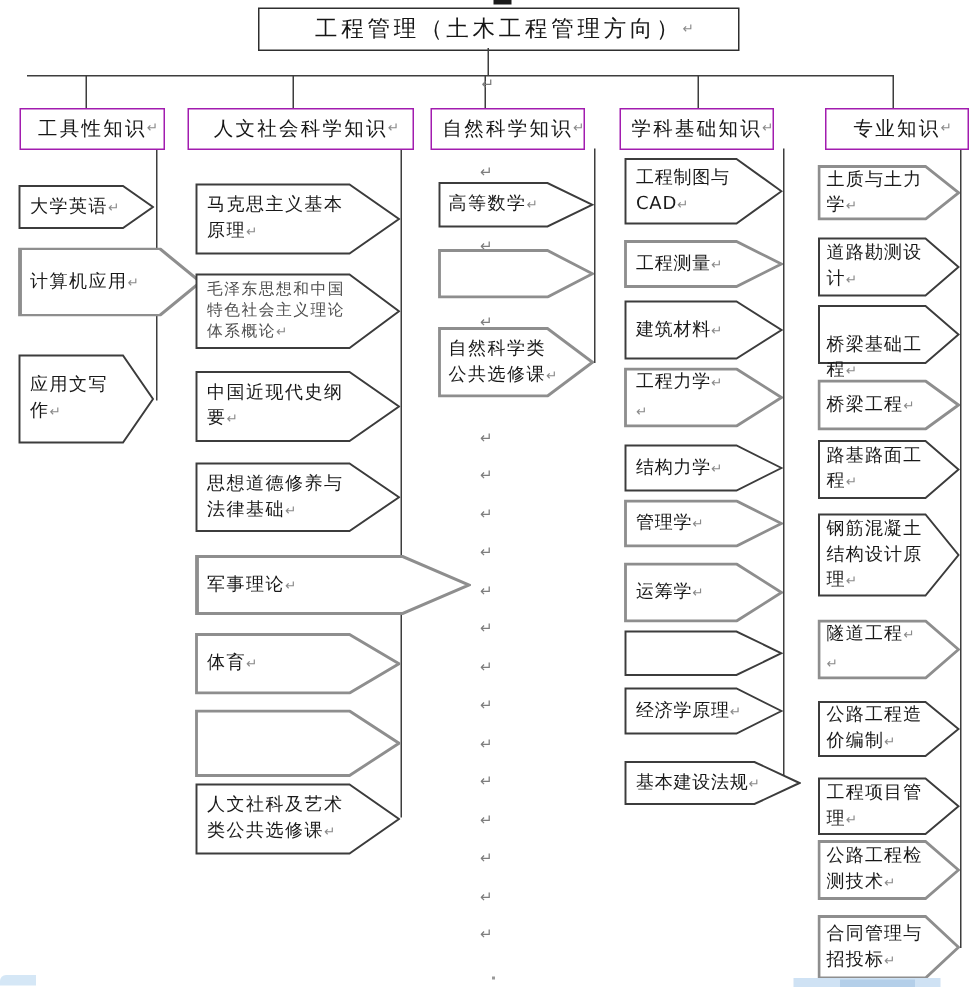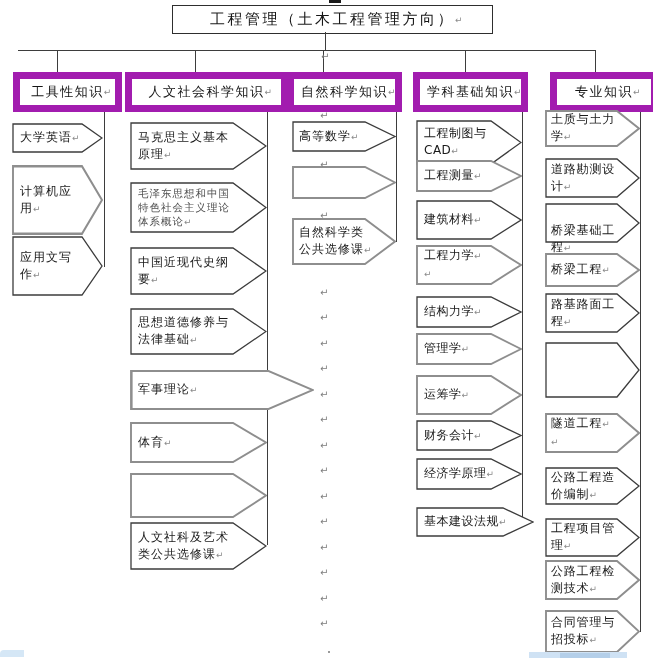--- a/index.html
+++ b/index.html
@@ -3,21 +3,21 @@
 <meta charset="utf-8">
 <style>
   html,body{margin:0;padding:0;background:#fff;}
   #canvas{position:relative;width:653px;height:659px;background:#ffffff;overflow:hidden;
           font-family:"DejaVu Sans",sans-serif;color:#1d1d1d;}
   .hline,.vline{position:absolute;background:#3d3d3d;}
   .hline{height:1px;} .vline{width:1px;}
   .title-box{position:absolute;left:172px;top:5px;width:319px;height:27px;border:1px solid #2e2e2e;
              background:#fff;display:flex;align-items:center;justify-content:center;
              font-size:15px;letter-spacing:2.5px;color:#161616;}
-  .header-box{position:absolute;top:72px;height:26px;border:7px solid #a21caf;background:#fff;
+  .header-box{position:absolute;top:72px;height:26px;border:1px solid #a21caf;background:#fff;
               display:flex;align-items:center;justify-content:center;
               font-size:13px;letter-spacing:1.5px;color:#161616;}
   .shape{position:absolute;}
   .shape svg{position:absolute;left:0;top:0;width:100%;height:100%;display:block;}
   .shape-label{position:absolute;top:1px;bottom:1px;display:flex;flex-direction:column;
                justify-content:center;font-size:12px;line-height:17px;color:#191919;}
   .pm{display:inline-block;width:0;white-space:nowrap;color:#8a8a8a;font-size:9px;letter-spacing:0;}
   .pm-float{position:absolute;color:#7e7e7e;font-size:10px;line-height:10px;}
   .top-mark{position:absolute;left:329px;top:0;width:12px;height:3px;background:#1a1a1a;}
   .dot{position:absolute;width:2px;height:2px;background:#9a9a9a;}
@@ -54,21 +54,21 @@
           <span class="pm">↵</span>
         </div>
         <div class="shape" style="left: 12px; top: 123px; width: 91px; height: 30px;">
           <svg viewBox="0 0 91 30" preserveAspectRatio="none">
             <polygon points="1,1 70,1 90,15 70,29 1,29" fill="#ffffff" stroke="#3c3c3c" stroke-width="1.3"></polygon>
           </svg>
           <div class="shape-label" style="left: 8px; right: 21px; letter-spacing: 1px;">
             <div><span>大学英语</span><span class="pm">↵</span></div>
           </div>
         </div>
-        <div class="shape" style="left: 12px; top: 165px; width: 91px; height: 70px;">
+        <div class="shape" style="left: 12px; top: 165px; width: 91px; height: 46px; padding-left: 32px;">
           <svg viewBox="0 0 91 53" preserveAspectRatio="none">
             <polygon points="1,1 70,1 90,26.5 70,52 1,52" fill="#ffffff" stroke="#8e8e8e" stroke-width="1.9"></polygon>
           </svg>
           <div class="shape-label" style="left: 8px; right: 21px; letter-spacing: 1px;">
             <div><span>计算机应用</span><span class="pm">↵</span></div>
           </div>
         </div>
         <div class="shape" style="left: 12px; top: 236px; width: 91px; height: 60px;">
           <svg viewBox="0 0 91 60" preserveAspectRatio="none">
             <polygon points="1,1 70,1 90,30 70,59 1,59" fill="#ffffff" stroke="#3c3c3c" stroke-width="1.3"></polygon>
@@ -173,21 +173,21 @@
             <div><span>自然科学类公共选修课</span><span class="pm">↵</span></div>
           </div>
         </div>
       </div>
       <div>
         <div class="vline" style="left: 522px; top: 99px; height: 423px;"></div>
         <div class="header-box" style="left: 413px; width: 101px;">
           <span>学科基础知识</span>
           <span class="pm">↵</span>
         </div>
-        <div class="shape" style="left: 416px; top: 120px; width: 106px; height: 45px;">
+        <div class="shape" style="left: 416px; top: 105px; width: 106px; height: 45px;">
           <svg viewBox="0 0 106 45" preserveAspectRatio="none">
             <polygon points="1,1 75,1 105,22.5 75,44 1,44" fill="#ffffff" stroke="#3c3c3c" stroke-width="1.3"></polygon>
           </svg>
           <div class="shape-label" style="left: 8px; right: 31px; letter-spacing: 0.5px;">
             <div><span>工程制图与CAD</span><span class="pm">↵</span></div>
           </div>
         </div>
         <div class="shape" style="left: 416px; top: 160px; width: 106px; height: 32px;">
           <svg viewBox="0 0 106 32" preserveAspectRatio="none">
             <polygon points="1,1 75,1 105,16 75,31 1,31" fill="#ffffff" stroke="#8e8e8e" stroke-width="1.9"></polygon>
@@ -234,23 +234,20 @@
             <polygon points="1,1 75,1 105,20 75,39 1,39" fill="#ffffff" stroke="#8e8e8e" stroke-width="1.9"></polygon>
           </svg>
           <div class="shape-label" style="left: 8px; right: 31px; letter-spacing: 0.5px;">
             <div><span>运筹学</span><span class="pm">↵</span></div>
           </div>
         </div>
         <div class="shape" style="left: 416px; top: 420px; width: 106px; height: 31px;">
           <svg viewBox="0 0 106 31" preserveAspectRatio="none">
             <polygon points="1,1 75,1 105,15.5 75,30 1,30" fill="#ffffff" stroke="#3c3c3c" stroke-width="1.3"></polygon>
           </svg>
-          <div class="shape-label" style="left: 8px; right: 31px; letter-spacing: 0.5px;">
-            <div><span>财务会计</span><span class="pm">↵</span></div>
-          </div>
         </div>
         <div class="shape" style="left: 416px; top: 458px; width: 106px; height: 32px;">
           <svg viewBox="0 0 106 32" preserveAspectRatio="none">
             <polygon points="1,1 75,1 105,16 75,31 1,31" fill="#ffffff" stroke="#3c3c3c" stroke-width="1.3"></polygon>
           </svg>
           <div class="shape-label" style="left: 8px; right: 31px; letter-spacing: 0.5px;">
             <div><span>经济学原理</span><span class="pm">↵</span></div>
           </div>
         </div>
         <div class="shape" style="left: 416px; top: 507px; width: 118px; height: 30px;">
@@ -305,20 +302,23 @@
             <polygon points="1,1 72,1 94,20 72,39 1,39" fill="#ffffff" stroke="#3c3c3c" stroke-width="1.3"></polygon>
           </svg>
           <div class="shape-label" style="left: 6px; right: 23px; letter-spacing: 0.8px;">
             <div><span>路基路面工程</span><span class="pm">↵</span></div>
           </div>
         </div>
         <div class="shape" style="left: 545px; top: 342px; width: 95px; height: 56px;">
           <svg viewBox="0 0 95 56" preserveAspectRatio="none">
             <polygon points="1,1 72,1 94,28 72,55 1,55" fill="#ffffff" stroke="#3c3c3c" stroke-width="1.3"></polygon>
           </svg>
+          <div class="shape-label" style="left: 6px; right: 23px; letter-spacing: 0.8px;">
+            <div><span>钢筋混凝土结构设计原理</span><span class="pm">↵</span></div>
+          </div>
         </div>
         <div class="shape" style="left: 545px; top: 413px; width: 95px; height: 40px;">
           <svg viewBox="0 0 95 40" preserveAspectRatio="none">
             <polygon points="1,1 72,1 94,20 72,39 1,39" fill="#ffffff" stroke="#8e8e8e" stroke-width="1.9"></polygon>
           </svg>
           <div class="shape-label" style="left: 6px; right: 23px; letter-spacing: 0.8px;">
             <div><span>隧道工程</span><span class="pm">↵</span></div>
             <div><span class="pm">↵</span></div>
           </div>
         </div>

